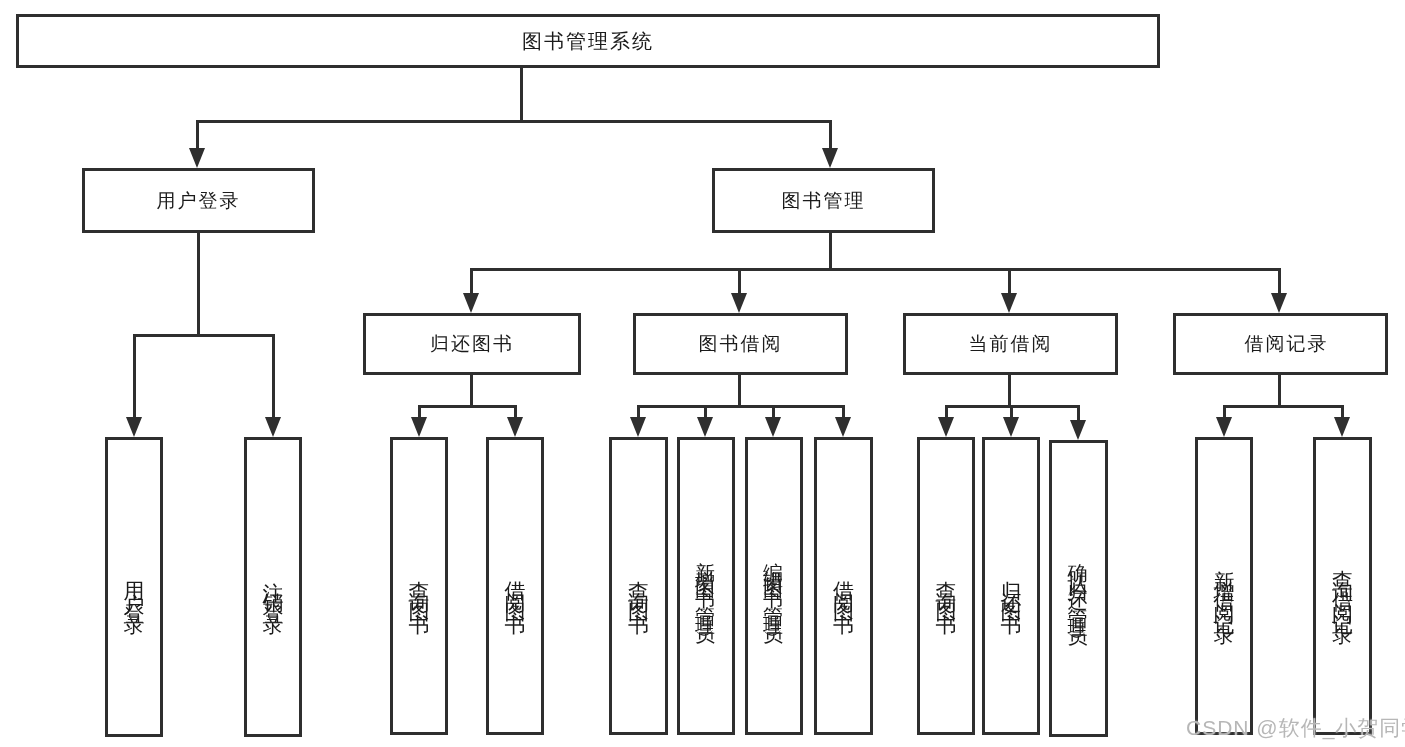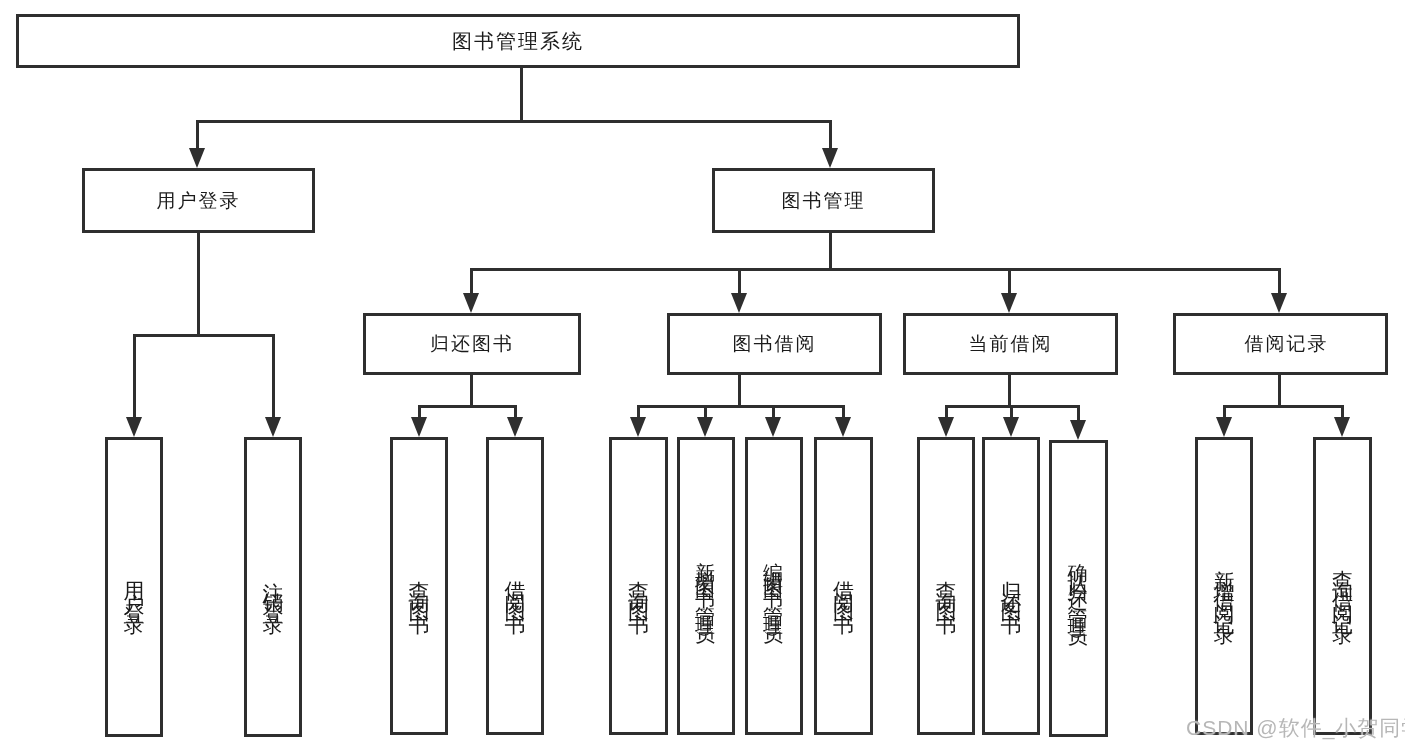--- a/index.html
+++ b/index.html
@@ -51,21 +51,21 @@
     white-space:nowrap;
     z-index:6;
     text-shadow:0 0 2px rgba(255,255,255,0.9);
   }
 </style>
 </head>
 <body>
 
 <div class="canvas">
 
-  <div class="hbox root-box" style="left:16px;top:14px;width:1004px;height:54px;">
+  <div class="hbox root-box" style="left:16px;top:14px;width:1144px;height:54px;">
     <span>图书管理系统</span>
   </div>
 
   <div class="vline" style="left:520px;top:67px;width:3px;height:55px;"></div>
   <div class="hline" style="left:196px;top:120px;width:636px;height:3px;"></div>
   <div class="vline" style="left:196px;top:120px;width:3px;height:30px;"></div>
   <div class="arr" style="left:189px;top:148px;"></div>
   <div class="vline" style="left:829px;top:120px;width:3px;height:30px;"></div>
   <div class="arr" style="left:822px;top:148px;"></div>
 
@@ -90,21 +90,21 @@
   <div class="vline" style="left:738px;top:268px;width:3px;height:27px;"></div>
   <div class="arr" style="left:731px;top:293px;"></div>
   <div class="vline" style="left:1008px;top:268px;width:3px;height:27px;"></div>
   <div class="arr" style="left:1001px;top:293px;"></div>
   <div class="vline" style="left:1278px;top:268px;width:3px;height:27px;"></div>
   <div class="arr" style="left:1271px;top:293px;"></div>
 
   <div class="hbox" style="left:363px;top:313px;width:218px;height:62px;">
     <span>归还图书</span>
   </div>
-  <div class="hbox" style="left:667px;top:313px;width:215px;height:62px;">
+  <div class="hbox" style="left:633px;top:313px;width:215px;height:62px;">
     <span>图书借阅</span>
   </div>
   <div class="hbox" style="left:903px;top:313px;width:215px;height:62px;">
     <span>当前借阅</span>
   </div>
   <div class="hbox" style="left:1173px;top:313px;width:215px;height:62px;padding-left:12px;">
     <span>借阅记录</span>
   </div>
 
   <div class="vline" style="left:470px;top:374px;width:3px;height:34px;"></div>

